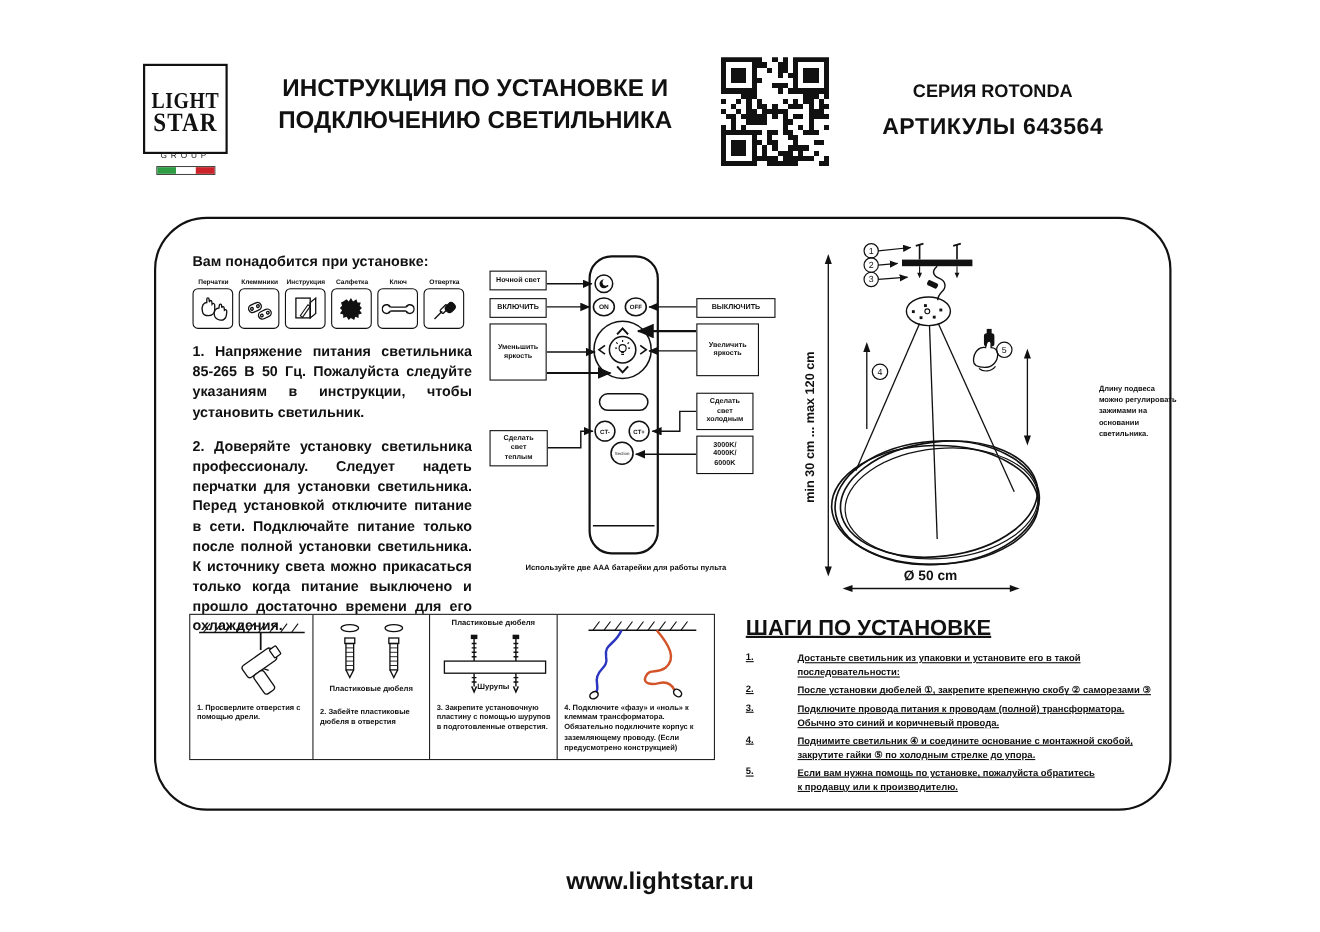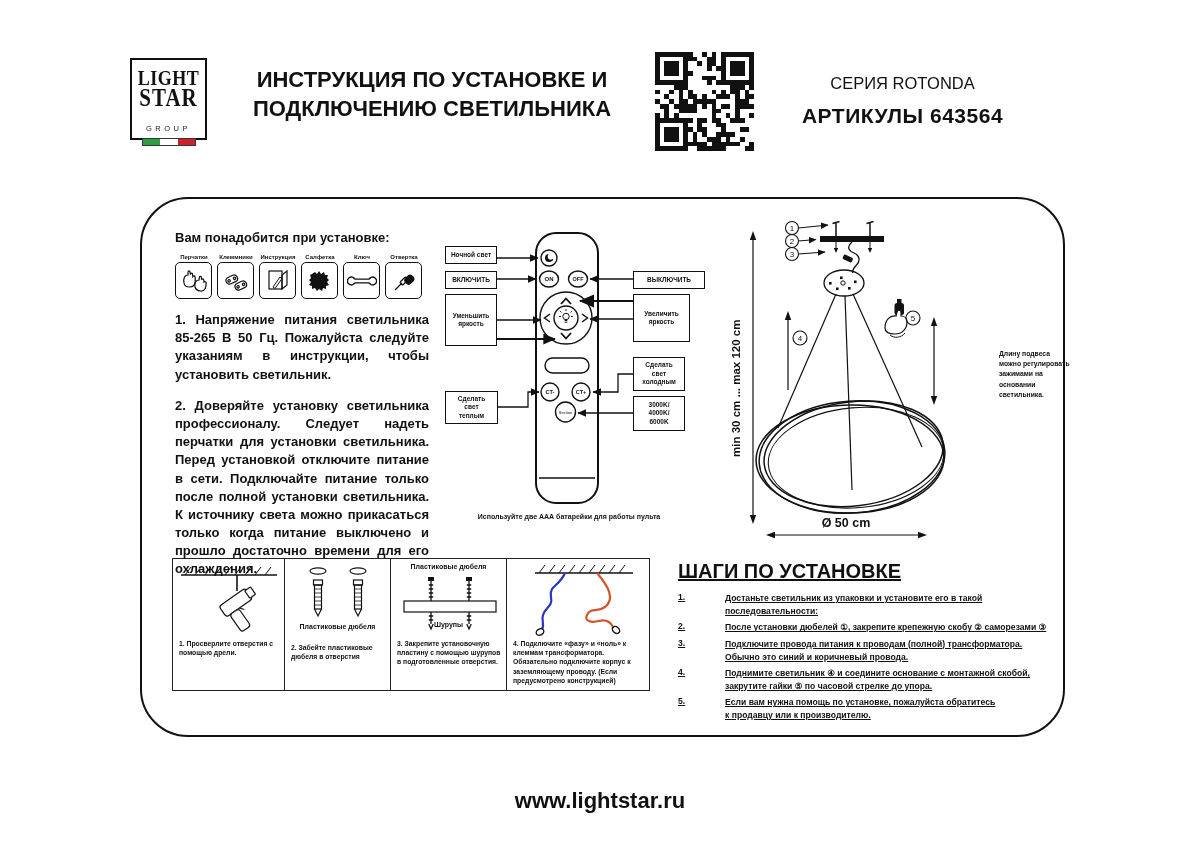--- a/index.html
+++ b/index.html
@@ -2,29 +2,29 @@
 <html><head>
 <meta charset="utf-8">
 <style>
   html,body{margin:0;padding:0;background:#fff;}
   body{width:1200px;height:847px;position:relative;font-family:"Liberation Sans",sans-serif;color:#111;}
   *{box-sizing:border-box;}
   .abs{position:absolute;}
   .pre{white-space:pre-line;}
 
   
-  .logo-box{left:130px;top:58px;width:77px;height:82px;border:2px solid #111;text-align:center;padding-top:9px;}
+  .logo-box{left:130px;top:58px;width:77px;height:82px;border:2px solid #111;text-align:center;padding-top:22px;}
   .logo-l1{font-family:"Liberation Serif",serif;font-weight:700;font-size:18px;line-height:1;transform:scaleY(1.15);letter-spacing:.5px;}
   .logo-l2{font-family:"Liberation Serif",serif;font-weight:700;font-size:21px;line-height:1.05;transform:scaleY(1.15);letter-spacing:1px;}
   .logo-l3{font-size:7.5px;letter-spacing:3.5px;margin-top:15px;color:#222;}
   .logo-flag{display:block;margin:5px auto 0;}
   .doc-title{left:222px;top:66px;width:420px;text-align:center;font-size:22px;line-height:1.3;font-weight:700;}
   .qr{left:655px;top:52px;width:99px;height:99px;}
   .series-wrap{left:775px;top:74px;width:255px;text-align:center;}
-  .series{font-size:16.5px;font-weight:400;margin-bottom:11px;}
+  .series{font-size:16.5px;font-weight:700;margin-bottom:11px;}
   .article{font-size:21px;font-weight:700;letter-spacing:.5px;}
 
   
   .main-panel{left:140px;top:197px;width:925px;height:540px;border:2.5px solid #111;border-radius:48px;}
 
   
   .need-col{left:175px;top:230px;width:254px;}
   .need-head{font-size:13px;font-weight:700;margin-bottom:9px;}
   .tools-row{display:flex;gap:4px;margin-bottom:12px;}
   .tool{width:38px;text-align:center;}
@@ -633,21 +633,21 @@
     <div class="step-t">После установки дюбелей ①, закрепите крепежную скобу ② саморезами ③</div>
   </div>
   <div class="step">
     <div class="step-n">3.</div>
     <div class="step-t">Подключите провода питания к проводам (полной) трансформатора.
 Обычно это синий и коричневый провода.</div>
   </div>
   <div class="step">
     <div class="step-n">4.</div>
     <div class="step-t">Поднимите светильник ④ и соедините основание с монтажной скобой,
-закрутите гайки ⑤ по часовой стрелке до упора.</div>
+закрутите гайки ⑤ по холодным стрелке до упора.</div>
   </div>
   <div class="step">
     <div class="step-n">5.</div>
     <div class="step-t">Если вам нужна помощь по установке, пожалуйста обратитесь
 к продавцу или к производителю.</div>
   </div>
 </div>
 
 <div class="abs footer">www.lightstar.ru</div>
 

